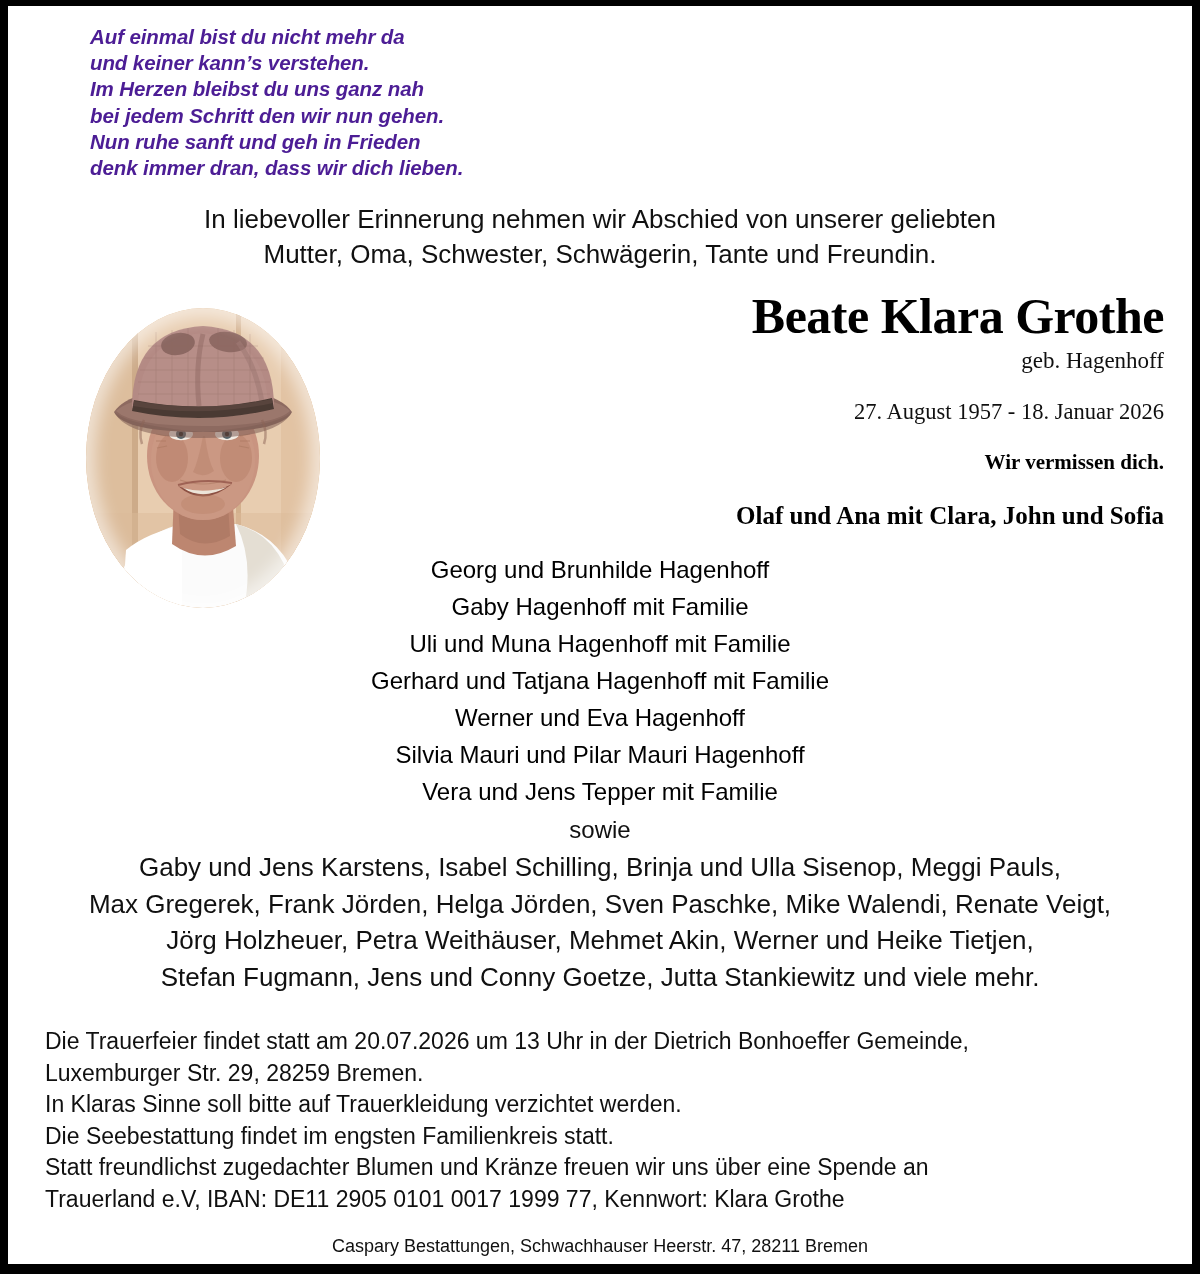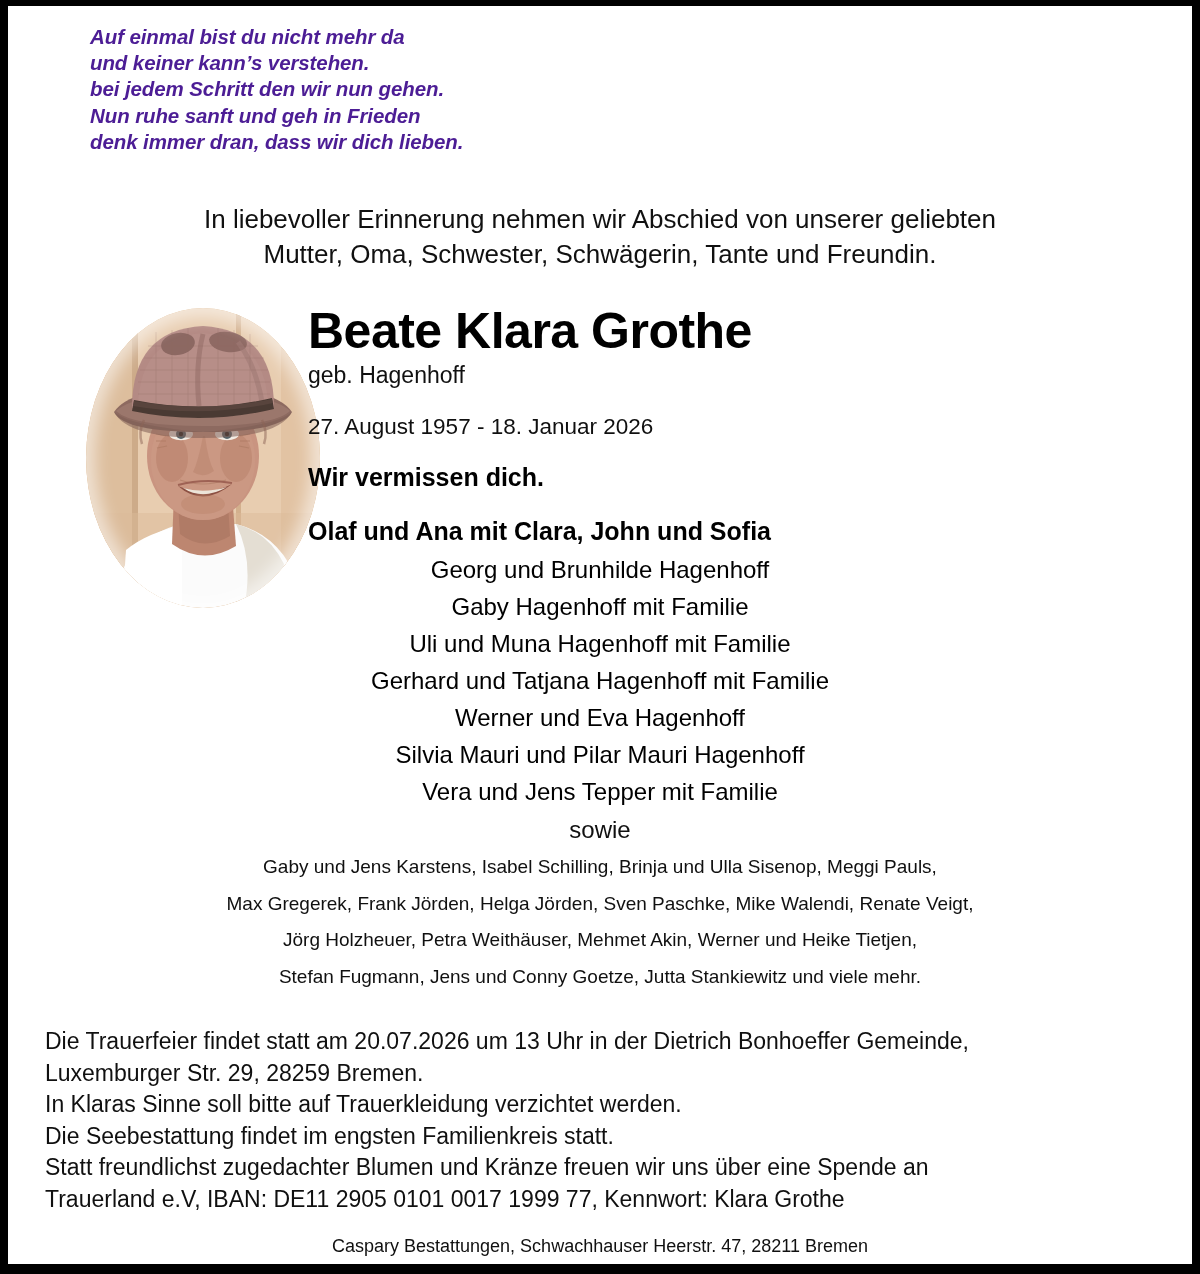--- a/index.html
+++ b/index.html
@@ -78,22 +78,23 @@
     border-radius: 50%;
     box-shadow: inset 0 0 16px 9px rgba(255,255,255,0.55);
     pointer-events: none;
   }
 
   
   .name-block {
     position: absolute;
     left: 300px;
     right: 28px;
-    top: 296px;
-    text-align: left;
+    top: 281px;
+    text-align: right;
+    font-family: Liberation Serif, serif;
   }
   .full-name {
     font-size: 50px;
     font-weight: 700;
     line-height: 58px;
     letter-spacing: -0.5px;
     color: #000000;
   }
   .born-name {
     font-size: 23px;
@@ -101,21 +102,21 @@
     color: #101010;
     margin-top: 1px;
   }
   .dates {
     font-size: 22.5px;
     line-height: 30px;
     color: #101010;
     margin-top: 22px;
   }
   .miss-you {
-    font-size: 25px;
+    font-size: 21px;
     font-weight: 700;
     line-height: 32px;
     color: #000000;
     margin-top: 19px;
   }
   .children {
     font-size: 25px;
     font-weight: 700;
     line-height: 32px;
     color: #000000;
@@ -145,21 +146,21 @@
     font-size: 24px;
     line-height: 31px;
     color: #101010;
   }
   .friends {
     position: absolute;
     left: 34px;
     right: 34px;
     top: 843px;
     text-align: center;
-    font-size: 19px;
+    font-size: 26px;
     line-height: 36.5px;
     color: #101010;
   }
 
   
   .details {
     position: absolute;
     left: 37px;
     right: 34px;
     top: 1020px;
@@ -183,20 +184,21 @@
 </style>
 </head>
 <body>
 
 <div class="notice">
  <div class="page">
 
   <div class="poem">
     <div>Auf einmal bist du nicht mehr da</div>
     <div>und keiner kann’s verstehen.</div>
+    <div>Im Herzen bleibst du uns ganz nah</div>
     <div>bei jedem Schritt den wir nun gehen.</div>
     <div>Nun ruhe sanft und geh in Frieden</div>
     <div>denk immer dran, dass wir dich lieben.</div>
   </div>
 
   <div class="intro">
     <div>In liebevoller Erinnerung nehmen wir Abschied von unserer geliebten</div>
     <div>Mutter, Oma, Schwester, Schwägerin, Tante und Freundin.</div>
   </div>
 

